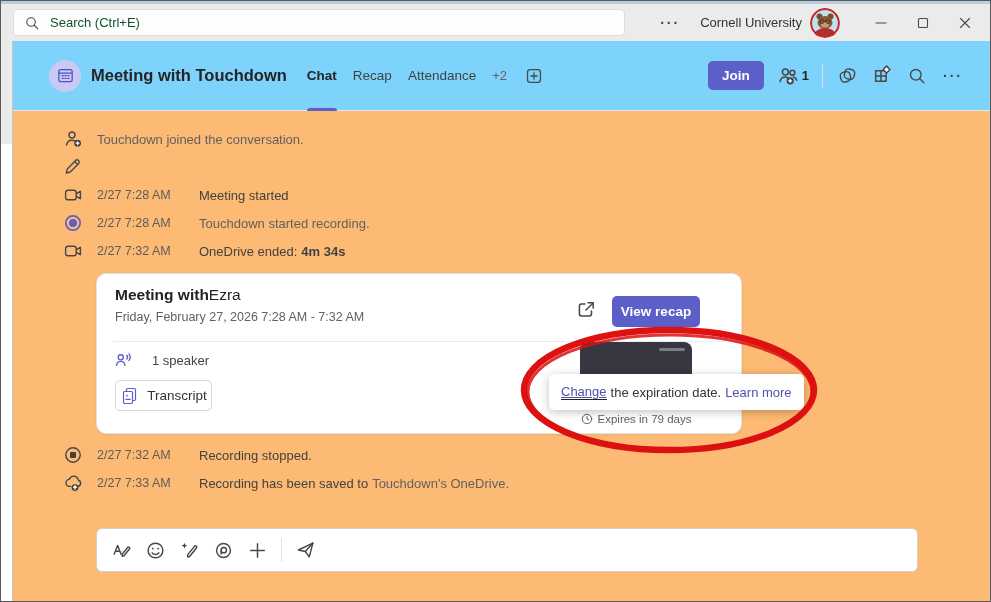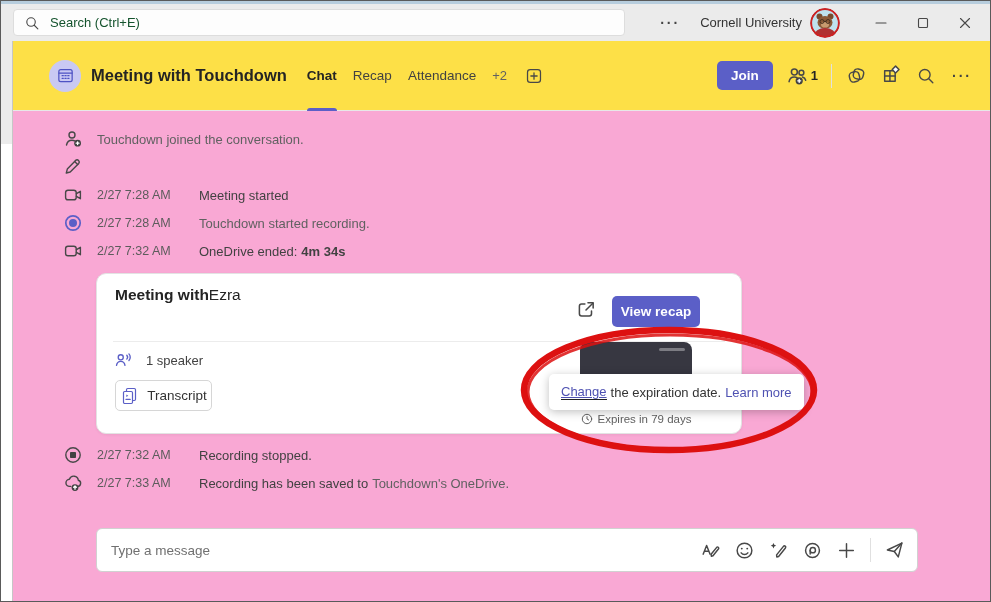--- a/index.html
+++ b/index.html
@@ -23,42 +23,42 @@
   .win-btn.min { margin-left:26px; }
   .win-btn + .win-btn { margin-left:12px; }
 
   
   .left-sliver { position:absolute; left:0; top:40px; width:11px; height:103px; background:#ebebeb; }
   .left-line { position:absolute; left:11px; top:40px; bottom:0; width:1px; background:#c6c6c6; }
 
   
   .page-header { position:absolute; left:12px; right:0; top:40px; height:70px;
     border-bottom:1px solid #e8e8e8; display:flex; align-items:center;
-    padding:0 16px 0 36px; background:#fde047; }
+    padding:0 25px 0 36px; background:#7dd3fc; }
   .mtg-icon { width:32px; height:32px; border-radius:50%; background:#c9c9f3;
     display:flex; align-items:center; justify-content:center; flex:none; }
   .page-title { font-size:16.5px; font-weight:bold; color:#242424; margin:0 20px 0 10px; white-space:nowrap; }
   .tabs { display:flex; align-items:center; gap:16px; height:70px; }
   .tab { font-size:13.5px; color:#424242; height:70px; display:flex; align-items:center;
     cursor:pointer; position:relative; white-space:nowrap; }
   .tab.active { font-weight:bold; color:#242424; }
   .tab.active::after { content:""; position:absolute; left:0; right:0; bottom:0;
     height:3px; border-radius:3px 3px 0 0; background:#5b5fc7; }
   .tab-overflow { font-size:13px; color:#616161; cursor:pointer; }
   .hd-right { margin-left:auto; display:flex; align-items:center; gap:13px; }
   .join-btn { background:#5b5fc7; color:#fff; font-size:13.5px; font-weight:bold;
     border:none; border-radius:5px; padding:7px 14px; cursor:pointer; }
   .ppl { display:flex; align-items:center; gap:3px; cursor:pointer; }
   .ppl-count { font-size:13px; font-weight:bold; color:#242424; }
   .v-div { width:1px; height:24px; background:#e0e0e0; }
   .hicon { width:22px; height:22px; display:flex; align-items:center; justify-content:center; cursor:pointer; }
   .hd-dots { letter-spacing:2px; color:#424242; font-size:14px; font-weight:bold; cursor:pointer; padding:0 2px; }
 
   
-  .chat { position:absolute; left:12px; right:0; top:110px; bottom:0; background:#f9a8d4; }
+  .chat { position:absolute; left:12px; right:0; top:110px; bottom:0; background:#fdba74; }
   .events { position:absolute; left:50px; right:20px; }
   .events.top { top:14px; }
   .events.bottom { top:330px; }
   .evt { display:flex; align-items:center; height:28px; gap:14px; }
   .evt-ic { width:20px; height:20px; flex:none; }
   .evt-time { width:88px; flex:none; font-size:12.5px; color:#5c5c5c; }
   .evt-text { font-size:13px; color:#424242; }
   .evt-text.muted, .muted2 { color:#616161; }
   .bold { font-weight:bold; margin-left:4px; }
   .muted2 { margin-left:4px; font-size:13px; }
@@ -68,21 +68,21 @@
     background:#fff; border:1px solid #e3e3e3; border-radius:10px;
     box-shadow:0 1px 3px rgba(0,0,0,.06); }
   .card-title { position:absolute; left:18px; top:12px; font-size:15.5px; font-weight:600; color:#242424; }
   .card-title .name { font-weight:400; }
   .card-date { position:absolute; left:18px; top:36px; font-size:12.5px; color:#616161; }
   .share-btn { position:absolute; left:478px; top:25px; width:24px; height:24px; cursor:pointer; }
   .recap-btn { position:absolute; left:515px; top:22px; width:88px; height:31px;
     background:#5b5fc7; color:#fff; font-size:13.5px; font-weight:bold;
     border:none; border-radius:5px; cursor:pointer; }
   .card-div { position:absolute; left:16px; right:16px; top:67px; height:1px; background:#ececec; }
-  .speaker-row { position:absolute; left:17px; top:77px; display:flex; align-items:center; gap:14px; }
+  .speaker-row { position:absolute; left:17px; top:77px; display:flex; align-items:center; gap:20px; }
   .speaker-row span { font-size:13px; color:#424242; }
   .transcript-btn { position:absolute; left:18px; top:106px; width:97px; height:31px;
     background:#fff; border:1px solid #d6d6d6; border-radius:5px; cursor:pointer;
     display:flex; align-items:center; justify-content:center; gap:7px;
     font-size:13.5px; color:#333; }
   .thumb { position:absolute; left:483px; top:68px; width:112px; height:68px;
     background:#373741; border-radius:8px; cursor:pointer; z-index:10; }
   .thumb .wm { position:absolute; top:6px; right:7px; width:26px; height:3px;
     background:rgba(255,255,255,.35); border-radius:2px; }
   .thumb .p1,.thumb .p2 { position:absolute; bottom:9px; width:15px; height:4px;
@@ -280,20 +280,21 @@
         </span>
         <span class="evt-time">2/27 7:32 AM</span>
         <span class="evt-text"><span>OneDrive ended:</span><span class="bold">4m 34s</span></span>
       </div>
     </div>
 
     <div class="card">
       <div class="card-title">
         <span>Meeting with</span><span class="name">Ezra</span>
       </div>
+      <div class="card-date">Friday, February 27, 2026 7:28 AM - 7:32 AM</div>
       <div class="share-btn">
         <svg class="ln" width="22" height="22" viewBox="0 0 20 20">
           <path d="M9 4.5H6A2 2 0 0 0 4 6.5v7a2 2 0 0 0 2 2h7a2 2 0 0 0 2-2V11"></path>
             <path d="M11.8 3.5h4.7v4.7"></path>
             <path d="M16.2 3.8L10 10"></path>
         </svg>
       </div>
       <button class="recap-btn"><span>View recap</span></button>
       <div class="card-div"></div>
       <div class="speaker-row">
@@ -357,21 +358,20 @@
             <circle cx="12" cy="14.6" r="3.4" class="fillDark"></circle>
               <path d="M12 16.2v-3M10.7 14.3l1.3-1.3 1.3 1.3" class="wh"></path>
           </svg>
         </span>
         <span class="evt-time">2/27 7:33 AM</span>
         <span class="evt-text"><span>Recording has been saved to</span><span class="muted2">Touchdown's OneDrive.</span></span>
       </div>
     </div>
 
     <div class="compose">
-      <span class="ph">Type a message</span>
       <div class="c-icons">
         <span class="cicon">
           <svg class="ln" width="21" height="21" viewBox="0 0 20 20">
               <path d="M3 13.5L6.3 5.2l3.3 8.3M4.3 10.7h4"></path>
               <path d="M10.8 15.4l1.6-.4 5.3-6.6a1.15 1.15 0 0 0-1.8-1.4l-5.3 6.6z"></path>
             </svg>
         </span>
         <span class="cicon">
           <svg class="ln" width="21" height="21" viewBox="0 0 20 20">
               <circle cx="10" cy="10" r="7"></circle>

